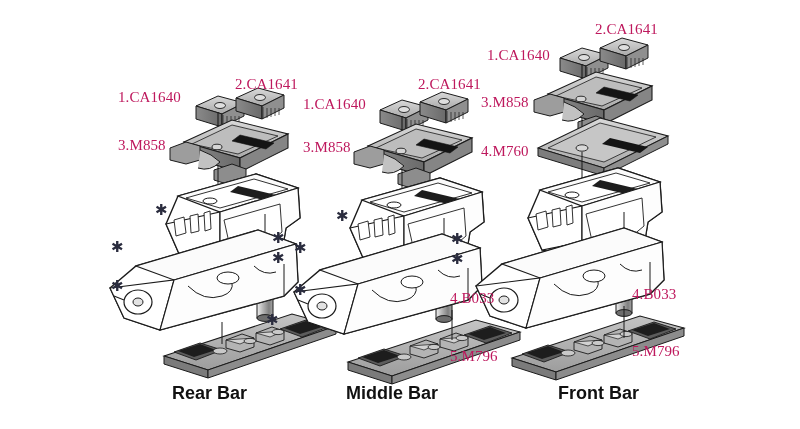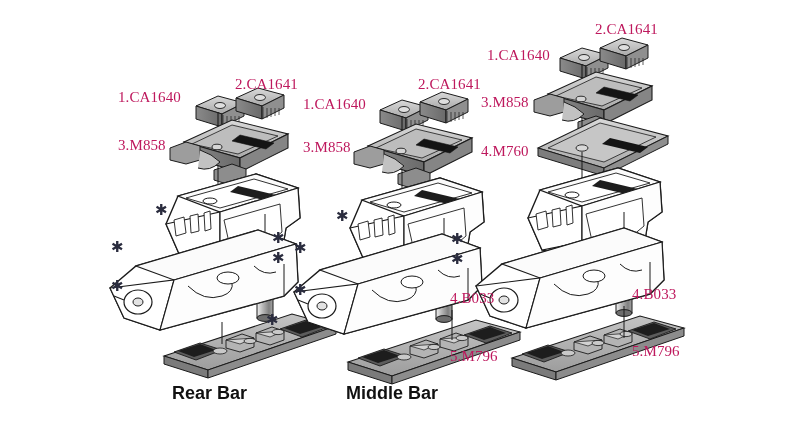--- a/index.html
+++ b/index.html
@@ -238,14 +238,15 @@
   <div class="star" style="left:336px;top:209px;">✱</div>
   <div class="star" style="left:294px;top:241px;">✱</div>
   <div class="star" style="left:294px;top:283px;">✱</div>
   <div class="star" style="left:451px;top:232px;">✱</div>
   <div class="star" style="left:451px;top:252px;">✱</div>
   <div class="star" style="left:272px;top:231px;">✱</div>
   <div class="star" style="left:272px;top:251px;">✱</div>
 
   <div class="title" style="left:172px;top:383px;">Rear Bar</div>
   <div class="title" style="left:346px;top:383px;">Middle Bar</div>
+  <div class="title" style="left:558px;top:383px;">Front Bar</div>
 
 </div>
 
 </body></html>

